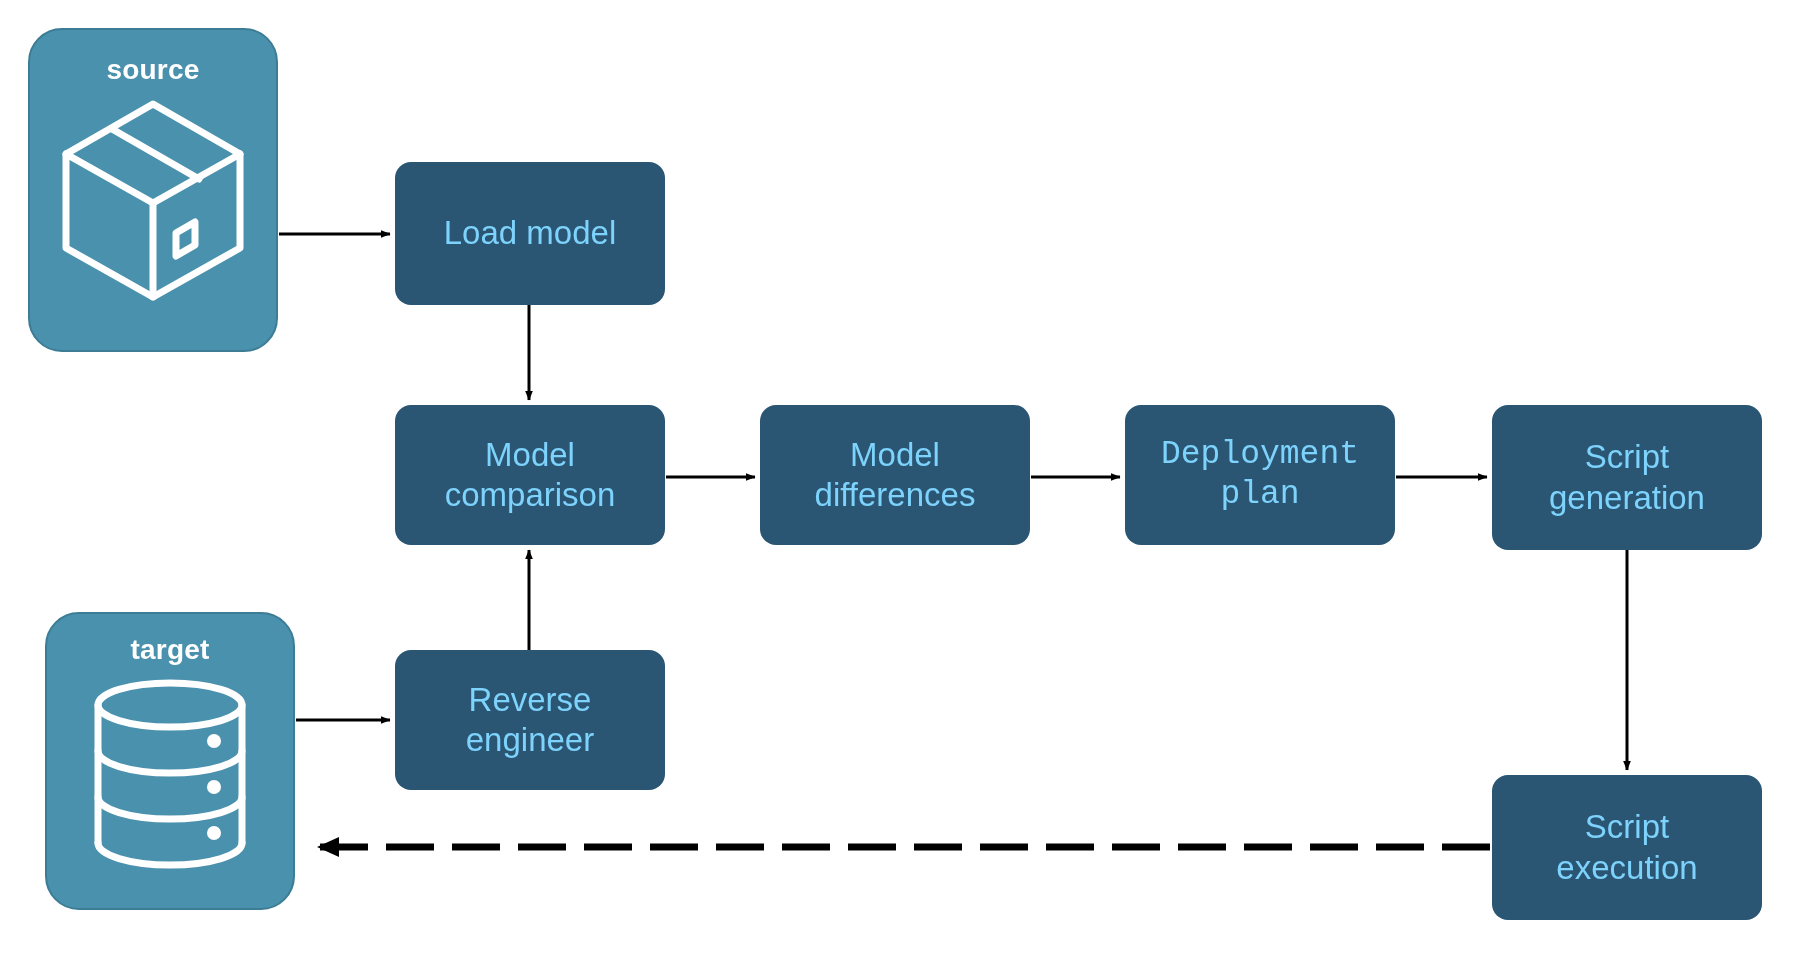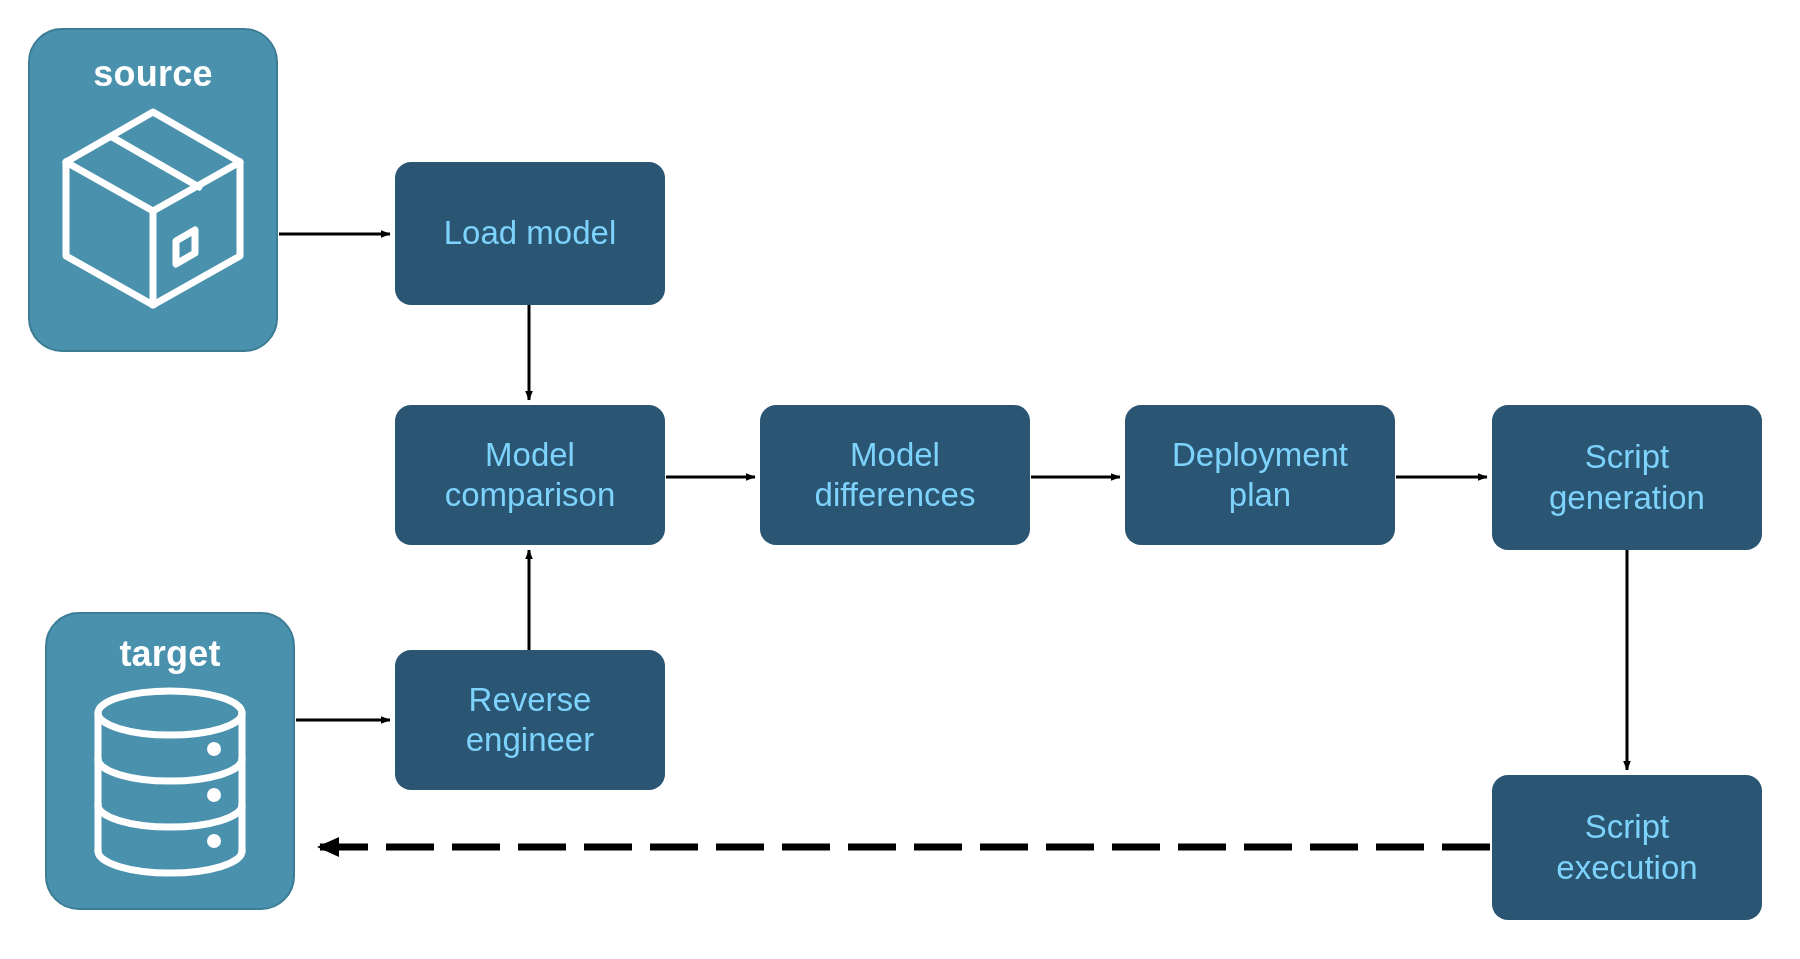--- a/index.html
+++ b/index.html
@@ -37,21 +37,21 @@
     border: 2px solid #3c7c95;
     border-radius: 34px;
     box-sizing: border-box;
     display: flex;
     flex-direction: column;
     align-items: center;
   }
   .endpoint-title {
     color: #ffffff;
     font-weight: bold;
-    font-size: 36px;
+    font-size: 28px;
     letter-spacing: 0.2px;
     line-height: 1;
     text-align: center;
     user-select: none;
   }
   .endpoint-icon {
     display: block;
   }
   
   .process-box {
@@ -147,21 +147,21 @@
   </div>
 
   <div class="process-box" style="left:395px; top:162px; width:270px; height:143px;">Load model</div>
 
   <div class="process-box" style="left:395px; top:405px; width:270px; height:140px;">Model
 comparison</div>
 
   <div class="process-box" style="left:760px; top:405px; width:270px; height:140px;">Model
 differences</div>
 
-  <div class="process-box" style="left:1125px; top:405px; width:270px; height:140px;">Deployment
+  <div class="process-box" style="left:1125px; top:405px; width:270px; height:140px;font-family:Liberation Mono, monospace;">Deployment
 plan</div>
 
   <div class="process-box" style="left:1492px; top:405px; width:270px; height:145px;">Script
 generation</div>
 
   <div class="process-box" style="left:395px; top:650px; width:270px; height:140px;">Reverse
 engineer</div>
 
   <div class="process-box" style="left:1492px; top:775px; width:270px; height:145px;">Script
 execution</div>

